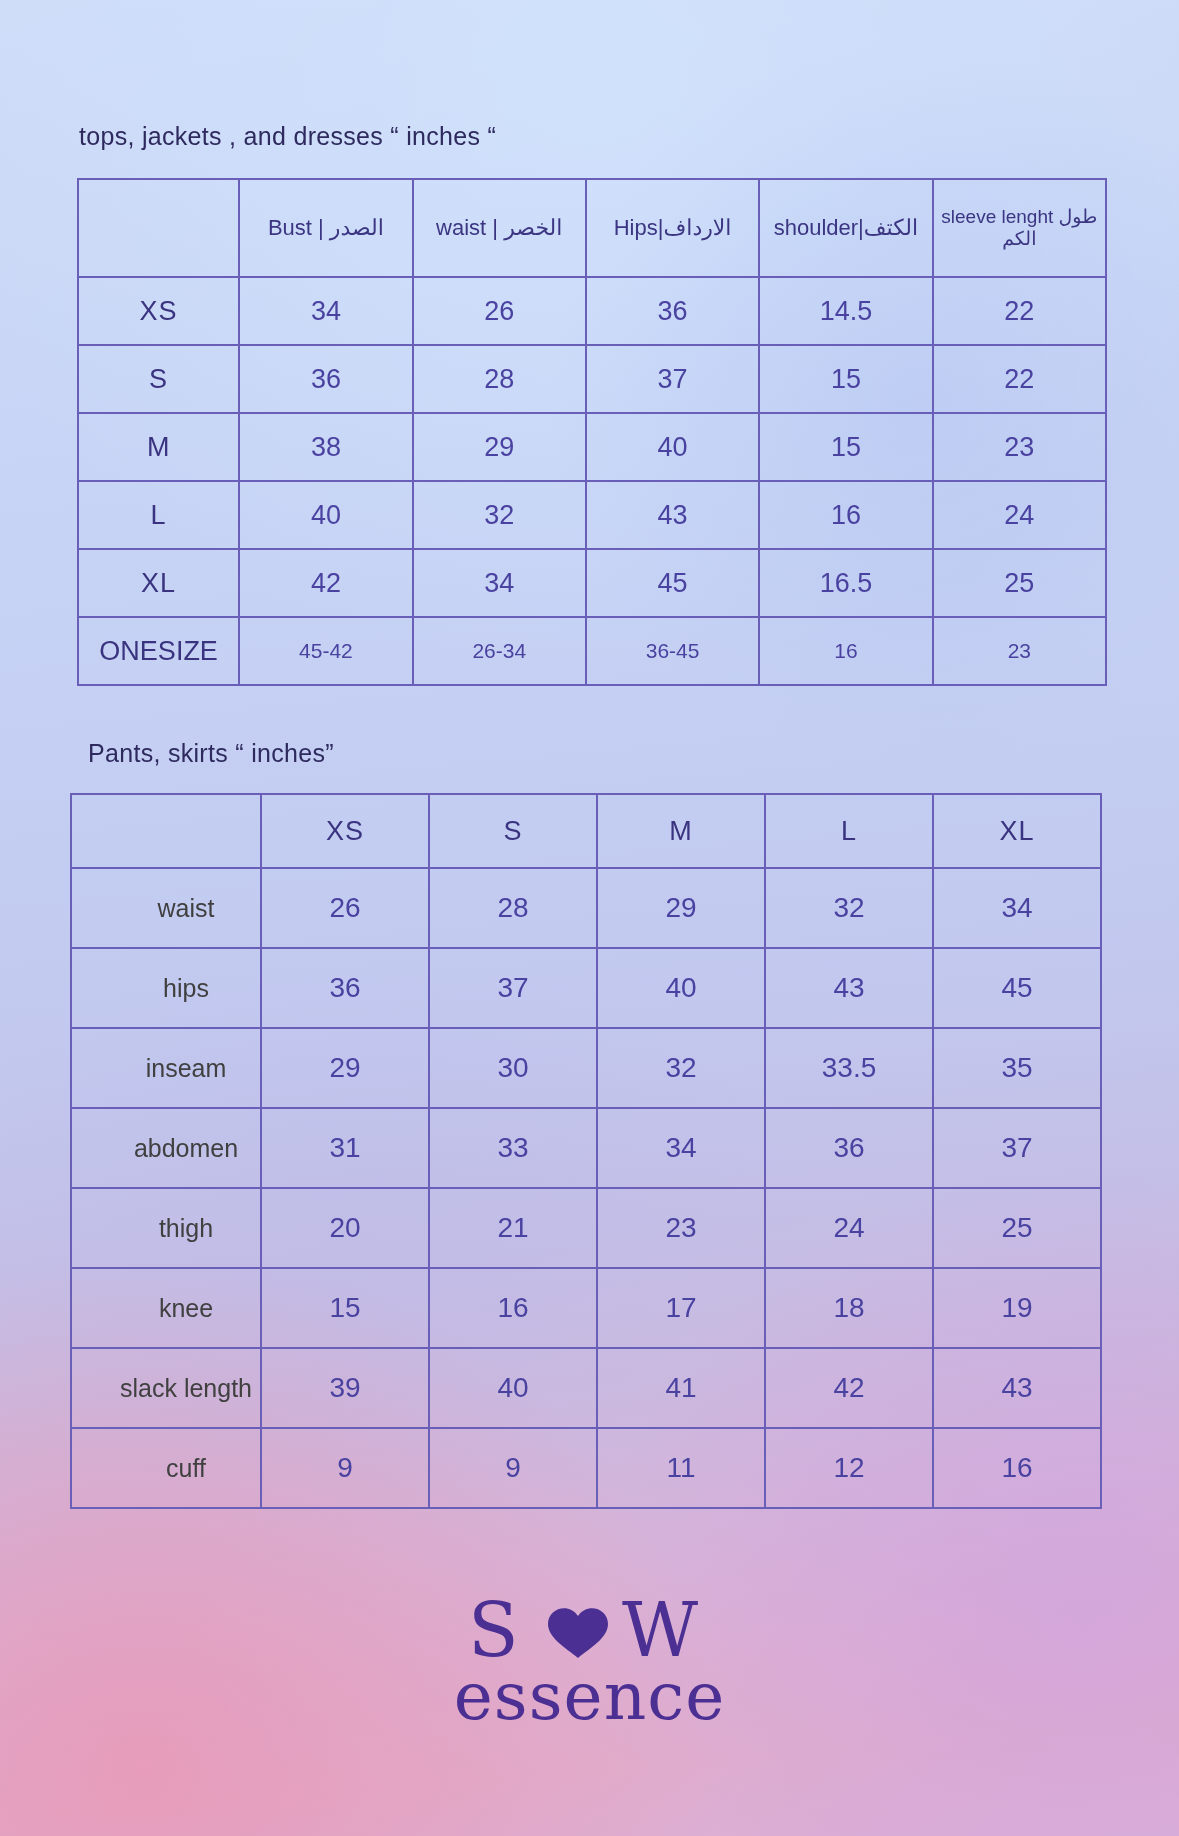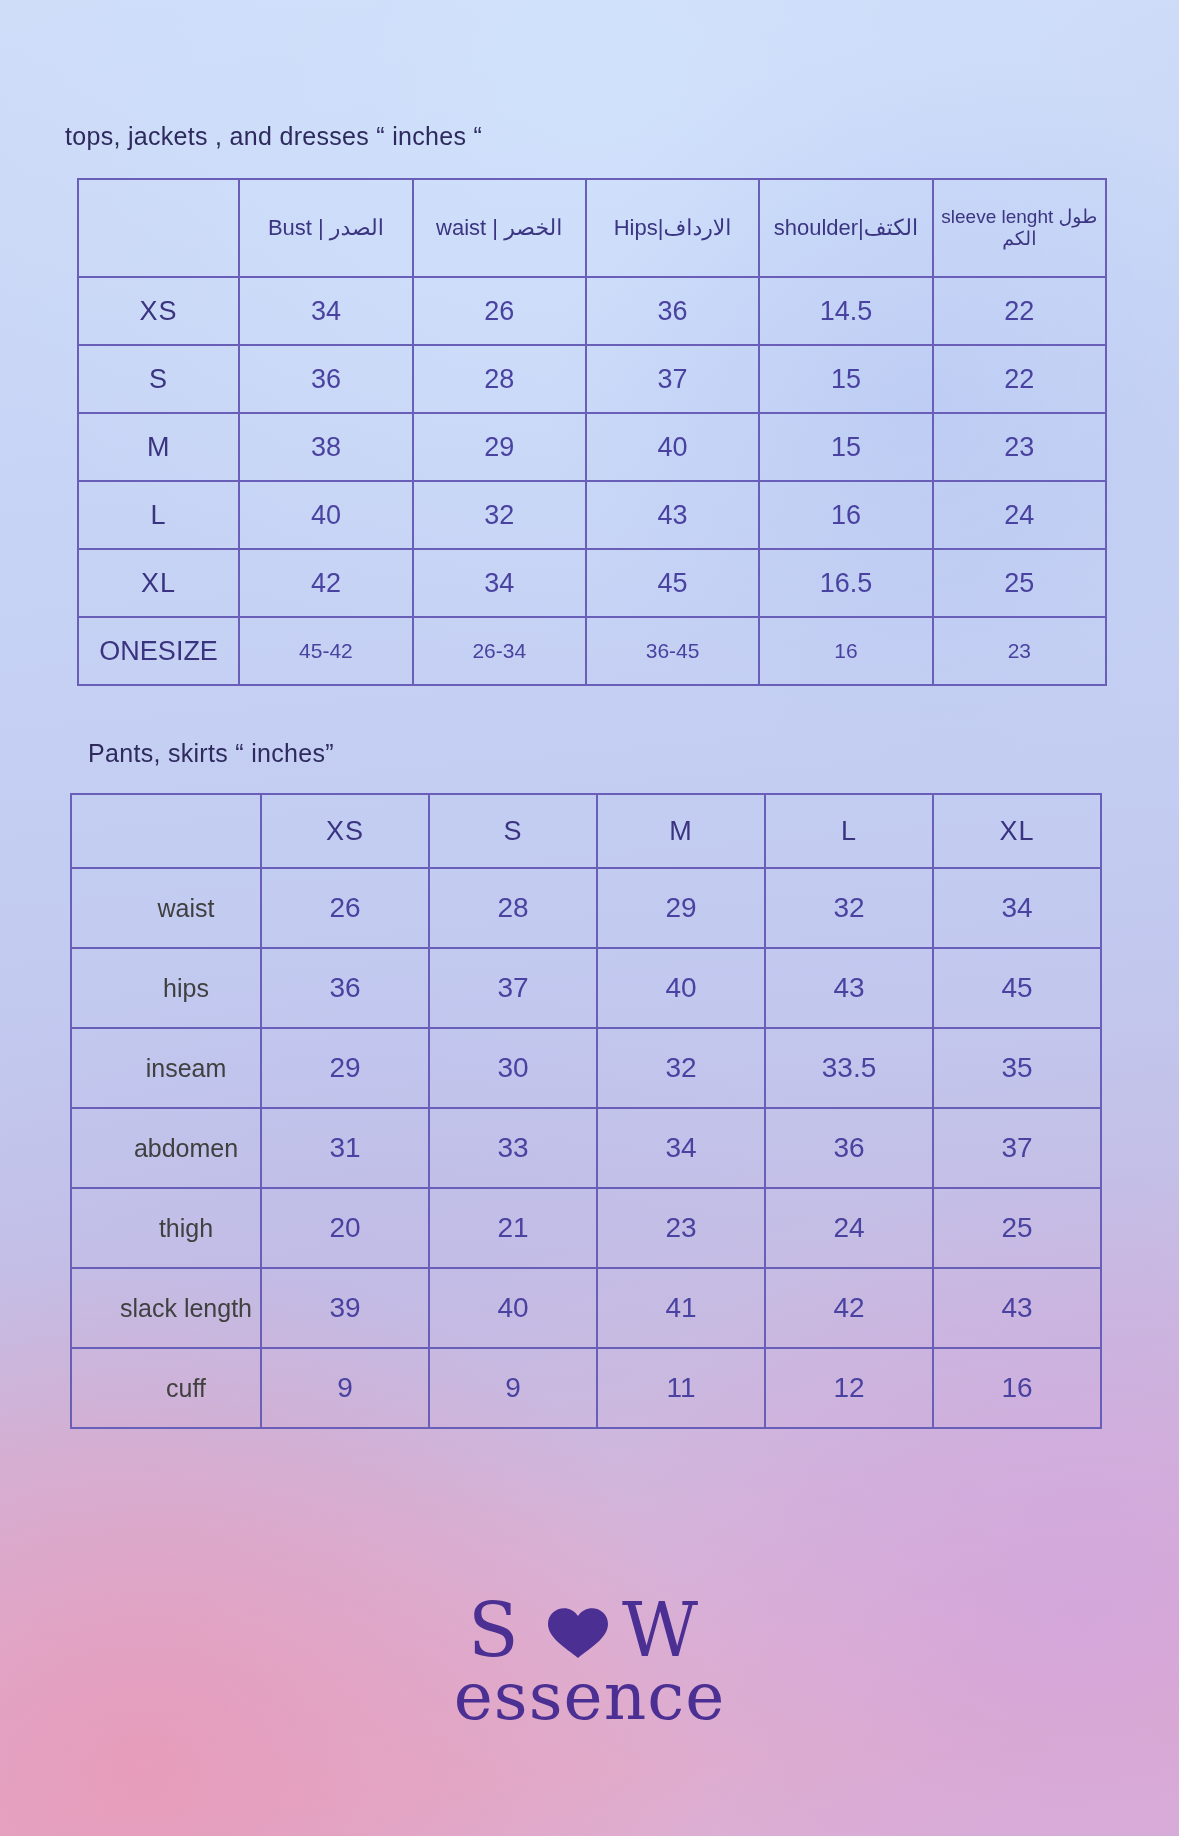--- a/index.html
+++ b/index.html
@@ -58,21 +58,21 @@
   }
 
   .section-title {
     position: absolute;
     color: #2e2a5e;
     font-size: 25px;
     letter-spacing: 0.3px;
     font-weight: 400;
     white-space: nowrap;
   }
-  #title-tops { left: 65px; top: 122px; }
+  #title-tops { left: 79px; top: 122px; }
   #title-pants { left: 88px; top: 739px; }
 
   table.sizechart {
     position: absolute;
     border-collapse: collapse;
     table-layout: fixed;
   }
   table.sizechart td, table.sizechart th {
     border: 2px solid #6a5fb8;
     text-align: center;
@@ -303,20 +303,28 @@
       </tr>
       <tr>
         <td class="rowlabel">thigh</td>
         <td class="val">20</td>
         <td class="val">21</td>
         <td class="val">23</td>
         <td class="val">24</td>
         <td class="val">25</td>
       </tr>
       <tr>
+        <td class="rowlabel">knee</td>
+        <td class="val">15</td>
+        <td class="val">16</td>
+        <td class="val">17</td>
+        <td class="val">18</td>
+        <td class="val">19</td>
+      </tr>
+      <tr>
         <td class="rowlabel">slack length</td>
         <td class="val">39</td>
         <td class="val">40</td>
         <td class="val">41</td>
         <td class="val">42</td>
         <td class="val">43</td>
       </tr>
       <tr>
         <td class="rowlabel">cuff</td>
         <td class="val">9</td>

